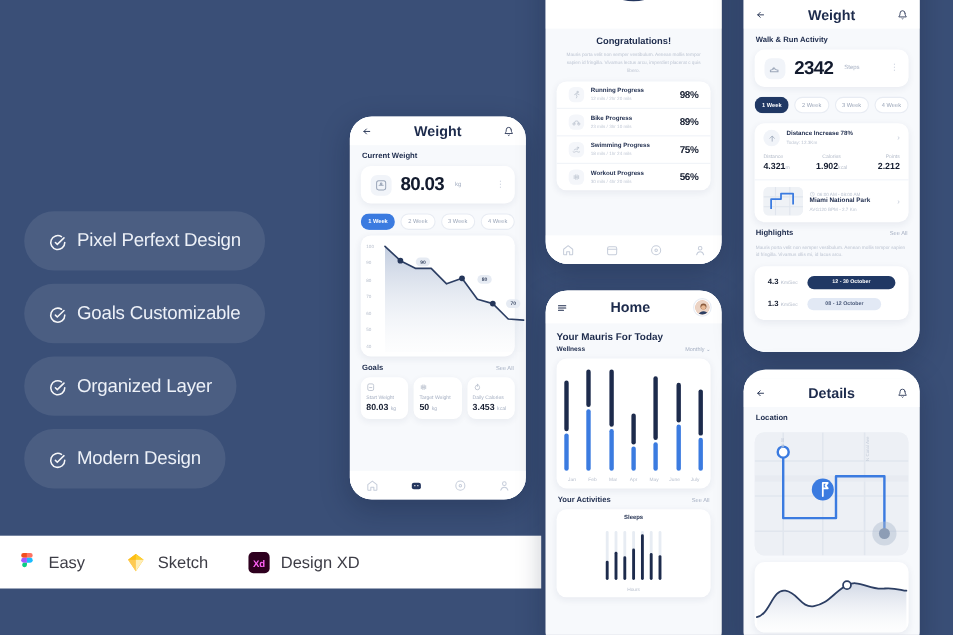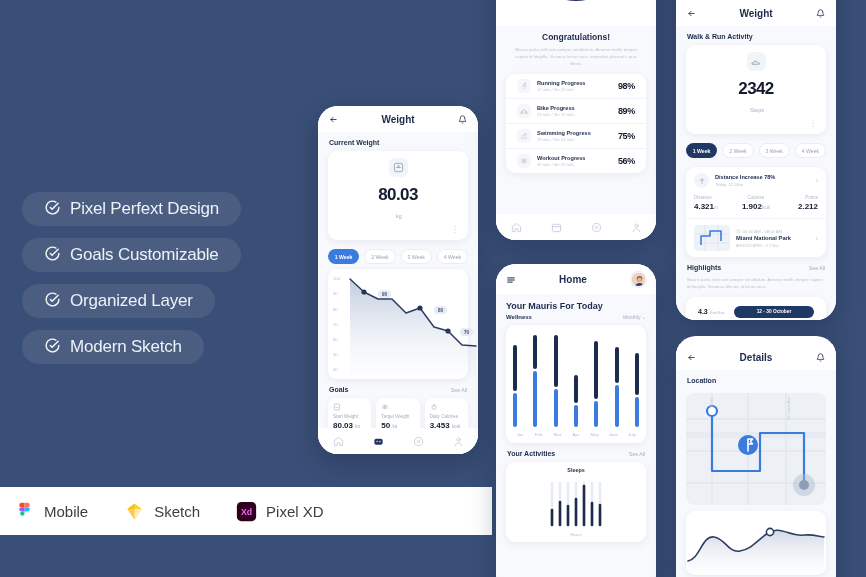--- a/index.html
+++ b/index.html
@@ -16,23 +16,23 @@
   .promo-title {
     font-size: 50px; font-weight: bold; color: #fff;
     letter-spacing: -1.5px; line-height: 1.08;
   }
   .promo-sub {
     font-size: 18px; font-weight: bold; color: #fff;
     margin-top: 6px; letter-spacing: -0.2px;
   }
   .pills { position: absolute; left: 22px; top: 192px; }
   .pill {
-    display: flex; align-items: flex-start; gap: 9px;
+    display: flex; align-items: flex-end; gap: 9px;
     background: rgba(255,255,255,0.085);
-    border-radius: 30px; padding: 7px 22px;
+    border-radius: 30px; padding: 17px 22px;
     margin-bottom: 12px; width: max-content;
   }
   .pill-label { font-size: 17px; color: #EDF1F8; letter-spacing: -0.2px; }
   .check { width: 17px; height: 17px; flex: 0 0 17px; opacity: .95; }
 
   
   .toolbar {
     position: absolute; left: 0; bottom: 42px; width: 492px; height: 48px;
     background: #fff; display: flex; align-items: center; padding-left: 14px; gap: 36px;
   }
@@ -50,33 +50,33 @@
   .ph-home    { left: 496px; top: 264px; width: 160px; height: 330px; border-radius: 20px; }
   .ph-walk    { left: 676px; top: -62px; width: 160px; height: 382px; border-radius: 20px; }
   .ph-details { left: 676px; top: 336px; width: 160px; height: 258px; border-radius: 20px; }
 
   .screen { width: 100%; height: 100%; background: #F7F9FC; position: relative; }
 
   .appbar {
     height: 26px; display: flex; align-items: center; justify-content: space-between;
     padding: 0 11px; background: #fff;
   }
-  .appbar-title { font-size: 10px; font-weight: bold; color: #1D2B4C; }
+  .appbar-title { font-size: 13px; font-weight: bold; color: #1D2B4C; }
   .ic { width: 9px; height: 9px; display: block; }
 
   .sec-label { font-size: 7px; font-weight: bold; color: #1D2B4C; padding: 7px 11px 5px; }
   .sec-row { display: flex; align-items: center; justify-content: space-between; padding: 7px 11px 5px; }
   .see-all { font-size: 5.2px; color: #A5AFC2; }
 
   .card {
     background: #fff; border-radius: 9px; margin: 0 10px;
     box-shadow: 0 2px 7px rgba(30,45,80,0.07);
   }
 
-  .big-stat { display: flex; align-items: center; padding: 7px 9px; gap: 8px; flex-direction: column; }
+  .big-stat { display: flex; align-items: center; padding: 7px 9px; gap: 8px; }
   .stat-ico {
     width: 19px; height: 19px; border-radius: 6px; background: #F1F4F9;
     display: flex; align-items: center; justify-content: center; flex: 0 0 19px;
   }
   .stat-val { font-size: 17px; font-weight: bold; color: #131B2E; letter-spacing: -0.6px; }
   .stat-unit { font-size: 5.5px; color: #A5AFC2; margin-left: 2px; }
   .dots { margin-left: auto; color: #C3CBD8; font-size: 8px; line-height: 6px; letter-spacing: 0; }
 
   .weeks { display: flex; gap: 5px; padding: 9px 10px 5px; }
   .wk {
@@ -205,56 +205,56 @@
       </span>
       <span class="pill-label">Organized Layer</span>
     </div>
     <div class="pill">
       <span class="check">
         <svg viewBox="0 0 24 24" width="17" height="17" fill="none" stroke="#FFFFFF" stroke-width="2" stroke-linecap="round">
           <path d="M21 12a9 9 0 1 1-4.2-7.6"></path>
             <path d="M9 12l2.4 2.4L20 6"></path>
         </svg>
       </span>
-      <span class="pill-label">Modern Sketch</span>
+      <span class="pill-label">Modern Design</span>
     </div>
   </div>
 
   <div class="toolbar">
     <div class="tool">
       <span class="logo">
         <svg viewBox="0 0 24 24" width="21" height="21">
           <path d="M8.5 2h3.5v5H8.5a2.5 2.5 0 0 1 0-5z" fill="#F24E1E"></path>
           <path d="M12 2h3.5a2.5 2.5 0 0 1 0 5H12z" fill="#FF7262"></path>
           <path d="M12 7h3.5a2.5 2.5 0 0 1 0 5H12z" fill="#1ABCFE"></path>
           <path d="M8.5 7H12v5H8.5a2.5 2.5 0 0 1 0-5z" fill="#A259FF"></path>
           <path d="M8.5 12H12v2.5A2.5 2.5 0 1 1 8.5 12z" fill="#0ACF83"></path>
         </svg>
       </span>
-      <span class="tool-label">Mobile</span>
+      <span class="tool-label">Easy</span>
     </div>
     <div class="tool">
       <span class="logo">
         <svg viewBox="0 0 24 24" width="21" height="21">
           <path d="M12 3l8 6-8 12-8-12z" fill="#FDB300"></path>
           <path d="M12 3l8 6H4z" fill="#FDD231"></path>
           <path d="M4 9h16l-8 12z" fill="#FEEEB7"></path>
           <path d="M12 3L4 9l8 12z" fill="#FDAD00" opacity=".55"></path>
         </svg>
       </span>
       <span class="tool-label">Sketch</span>
     </div>
     <div class="tool">
       <span class="logo">
         <svg viewBox="0 0 24 24" width="21" height="21">
           <rect x="1" y="1" width="22" height="22" rx="5" fill="#2E001F"></rect>
           <text x="12" y="16" font-family="Liberation Sans, sans-serif" font-size="10" font-weight="bold" fill="#FF61F6" text-anchor="middle">Xd</text>
         </svg>
       </span>
-      <span class="tool-label">Pixel XD</span>
+      <span class="tool-label">Design XD</span>
     </div>
   </div>
 
   <div class="phone ph-weight">
     <div class="screen">
       <div class="appbar">
         <span class="ic">
           <svg viewBox="0 0 24 24" width="9" height="9" fill="none" stroke="#1D2B4C" stroke-width="2.2" stroke-linecap="round" stroke-linejoin="round">
               <path d="M19 12H5M11 6l-6 6 6 6"></path>
             </svg>

